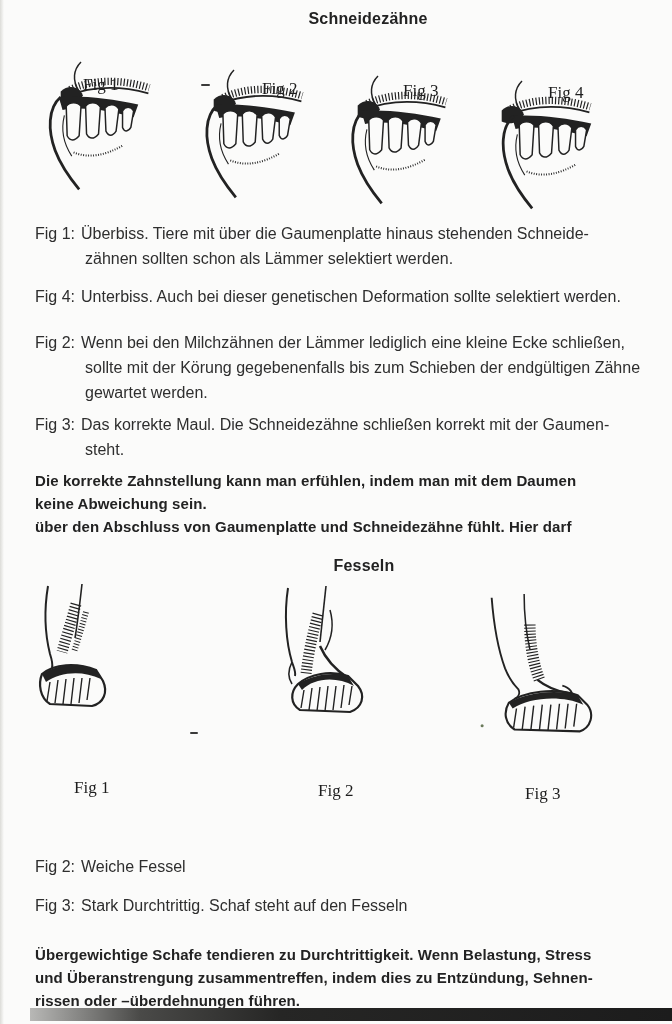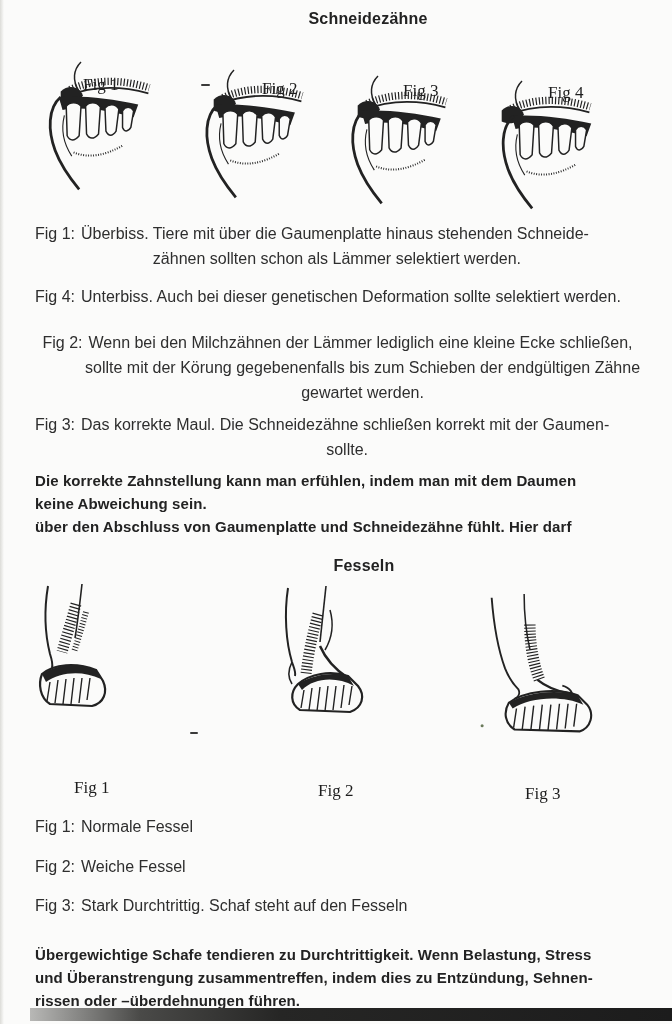--- a/index.html
+++ b/index.html
@@ -11,21 +11,21 @@
     position:relative;overflow:hidden;
   }
   .page{position:absolute;inset:0;}
   .edge-left{position:absolute;left:0;top:0;bottom:0;width:4px;
     background:linear-gradient(90deg,#dcdcd8,rgba(255,255,255,0));}
   .title{position:absolute;left:0;width:672px;text-align:center;
     font-weight:700;font-size:16px;color:var(--ink_bold,#222);letter-spacing:.2px;}
   .serif-label{position:absolute;font-family:"Liberation Serif",serif;
     font-weight:400;font-size:17px;color:#1d1d1d;white-space:nowrap;margin-top:33px;}
   .caption{position:absolute;left:35px;font-size:16px;white-space:nowrap;color:#2e2e2e;}
-  .caption .line{height:25px;line-height:25px;text-align:center;}
+  .caption .line{height:25px;line-height:25px;}
   .caption .cont{padding-left:50px;}
   .caption .tag{margin-right:6px;}
   .note{position:absolute;left:35px;font-size:15px;font-weight:700;
     color:var(--ink_bold,#222);white-space:nowrap;letter-spacing:.1px;margin-top:14px;}
   .note .line{height:23px;line-height:23px;}
   .figure{position:absolute;}
   .scan-bar{position:absolute;left:30px;right:0;top:1008px;height:13px;
     background:linear-gradient(90deg,#b8b8b6 0,#8f8f8d 40px,#4a4a48 110px,#262625 250px,var(--scan_bar,#1c1c1c) 100%);}
   .artifact-dash{position:absolute;background:#3a3a3a;border-radius:1px;}
   svg{display:block;}
@@ -93,21 +93,21 @@
   </div>
 
   <div class="caption" style="top:330px">
     <div class="line"><span class="tag">Fig 2:</span><span>Wenn bei den Milchzähnen der Lämmer lediglich eine kleine Ecke schließen,</span></div>
     <div class="line cont">sollte mit der Körung gegebenenfalls bis zum Schieben der endgültigen Zähne</div>
     <div class="line cont">gewartet werden.</div>
   </div>
 
   <div class="caption" style="top:412px">
     <div class="line"><span class="tag">Fig 3:</span><span>Das korrekte Maul. Die Schneidezähne schließen korrekt mit der Gaumen-</span></div>
-    <div class="line cont">sollte.</div>
+    <div class="line cont">steht.</div>
   </div>
 
   <div class="note" style="top:455px">
     <div class="line">Die korrekte Zahnstellung kann man erfühlen, indem man mit dem Daumen</div>
     <div class="line">keine Abweichung sein.</div>
     <div class="line">über den Abschluss von Gaumenplatte und Schneidezähne fühlt. Hier darf</div>
   </div>
 
   <div class="title" style="top:557px;padding-left:28px">Fesseln</div>
 
@@ -144,23 +144,20 @@
     <path d="M48,122 L45,142 M57,120 L54,144 M66,119 L63,145 M75,118 L72,145 M84,118 L81,145 M93,117 L90,144 M102,117 L99,143 M111,117 L108,141" stroke="#222" stroke-width="1.5"></path>
     <circle cx="12" cy="140" r="1.6" fill="#6a7a5a"></circle>
   </svg>
 
   <div class="artifact-dash" style="left:190px;top:732px;width:8px;height:2px"></div>
 
   <div class="serif-label" style="left:74px;top:745px">Fig 1</div>
   <div class="serif-label" style="left:318px;top:748px">Fig 2</div>
   <div class="serif-label" style="left:525px;top:751px">Fig 3</div>
 
-  <div class="caption" style="top:814px">
-    <div class="line"><span class="tag">Fig 1:</span><span>Normale Fessel</span></div>
-  </div>
   <div class="caption" style="top:854px">
     <div class="line"><span class="tag">Fig 2:</span><span>Weiche Fessel</span></div>
   </div>
   <div class="caption" style="top:893px">
     <div class="line"><span class="tag">Fig 3:</span><span>Stark Durchtrittig. Schaf steht auf den Fesseln</span></div>
   </div>
 
   <div class="note" style="top:929px">
     <div class="line">Übergewichtige Schafe tendieren zu Durchtrittigkeit. Wenn Belastung, Stress</div>
     <div class="line">und Überanstrengung zusammentreffen, indem dies zu Entzündung, Sehnen-</div>

